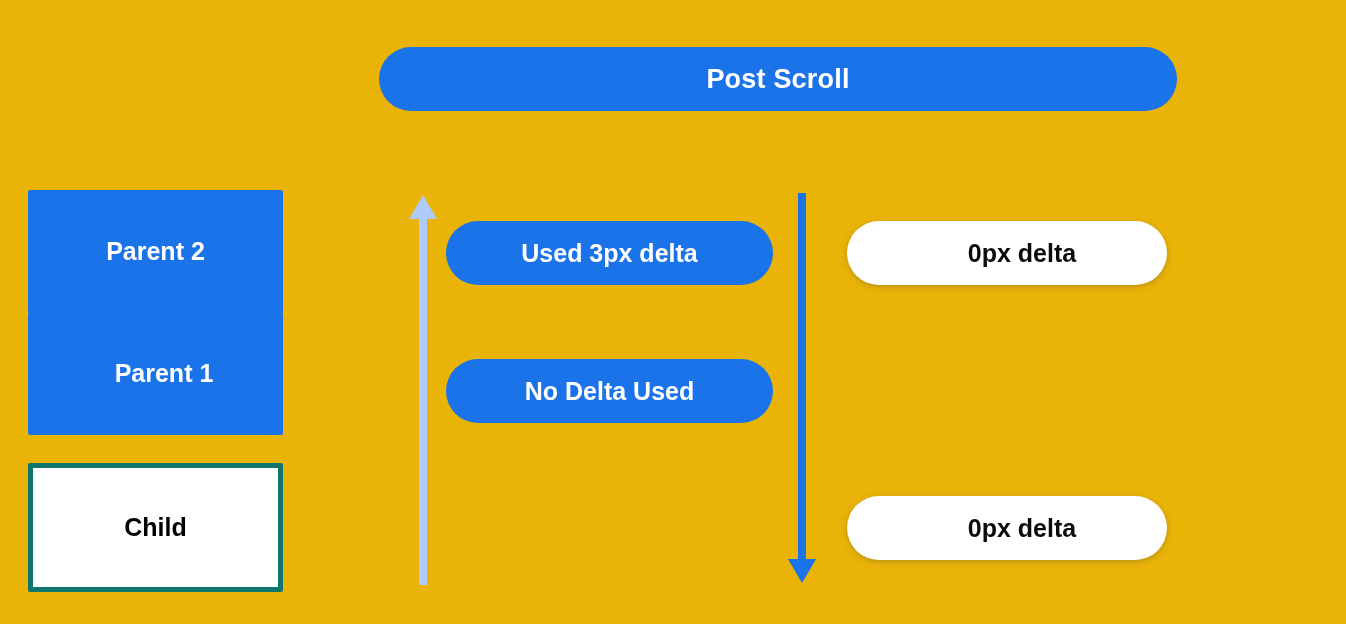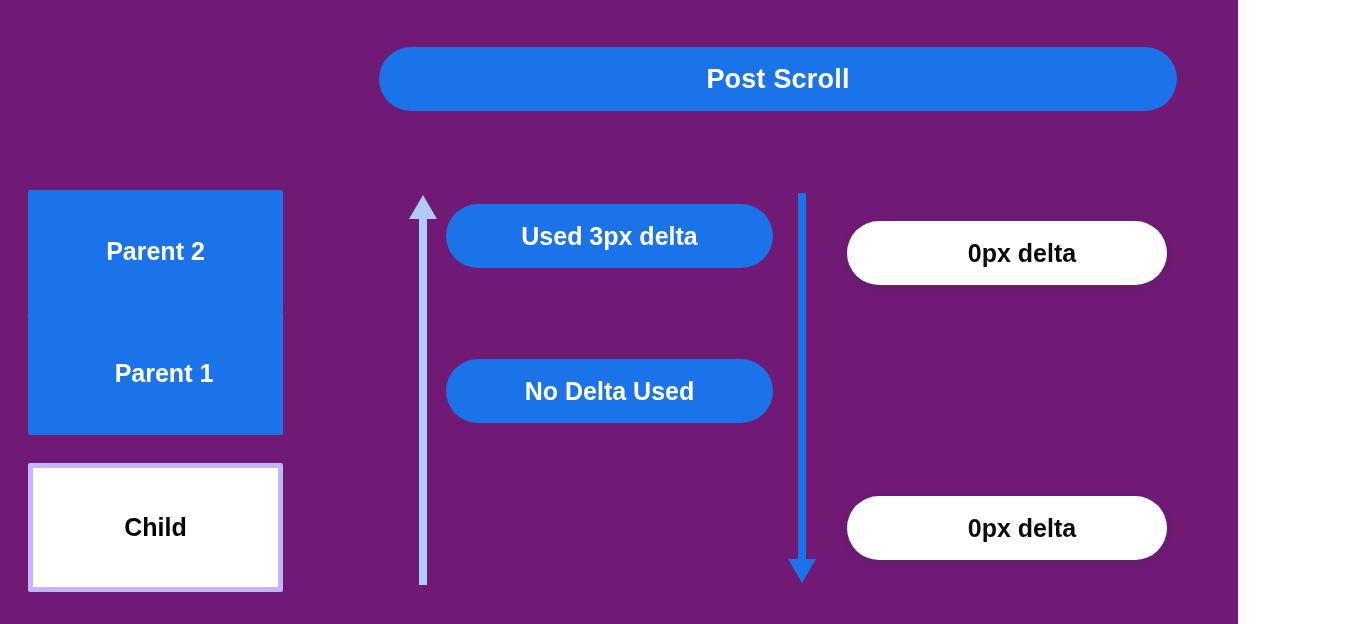--- a/index.html
+++ b/index.html
@@ -7,23 +7,23 @@
   html, body {
     width: 1346px;
     height: 624px;
     background: #ffffff;
     font-family: "Liberation Sans", sans-serif;
     overflow: hidden;
   }
 
   #stage {
     position: relative;
-    width: 1238px;
+    width: 1346px;
     height: 624px;
-    background: #701a75;
+    background: #eab308;
   }
 
   
   .banner {
     position: absolute;
     left: 379px;
     top: 47px;
     width: 798px;
     height: 64px;
     background: #1a73e8;
@@ -56,21 +56,21 @@
     line-height: 1;
   }
 
   .node.filled {
     background: #1a73e8;
   }
   .node.filled .node-label { color: #ffffff; }
 
   .node.outlined {
     background: #ffffff;
-    border: 5px solid #c4b5fd;
+    border: 5px solid #0f766e;
   }
   .node.outlined .node-label { color: #000000; }
 
   #node-parent2 { top: 190px; height: 123px; }
   #node-parent1 { top: 312px; height: 123px; padding-left: 17px; }
   #node-child   { top: 463px; height: 129px; }
 
   
   .arrow {
     position: absolute;
@@ -92,21 +92,21 @@
     display: flex;
     align-items: center;
     justify-content: center;
   }
   .pill-blue .pill-label {
     color: #ffffff;
     font-size: 25px;
     font-weight: bold;
     line-height: 1;
   }
-  #pill-used-delta    { top: 204px; }
+  #pill-used-delta    { top: 221px; }
   #pill-no-delta-used { top: 359px; }
 
   
   .pill-white {
     position: absolute;
     left: 847px;
     width: 320px;
     height: 64px;
     background: #ffffff;
     border-radius: 32px;

